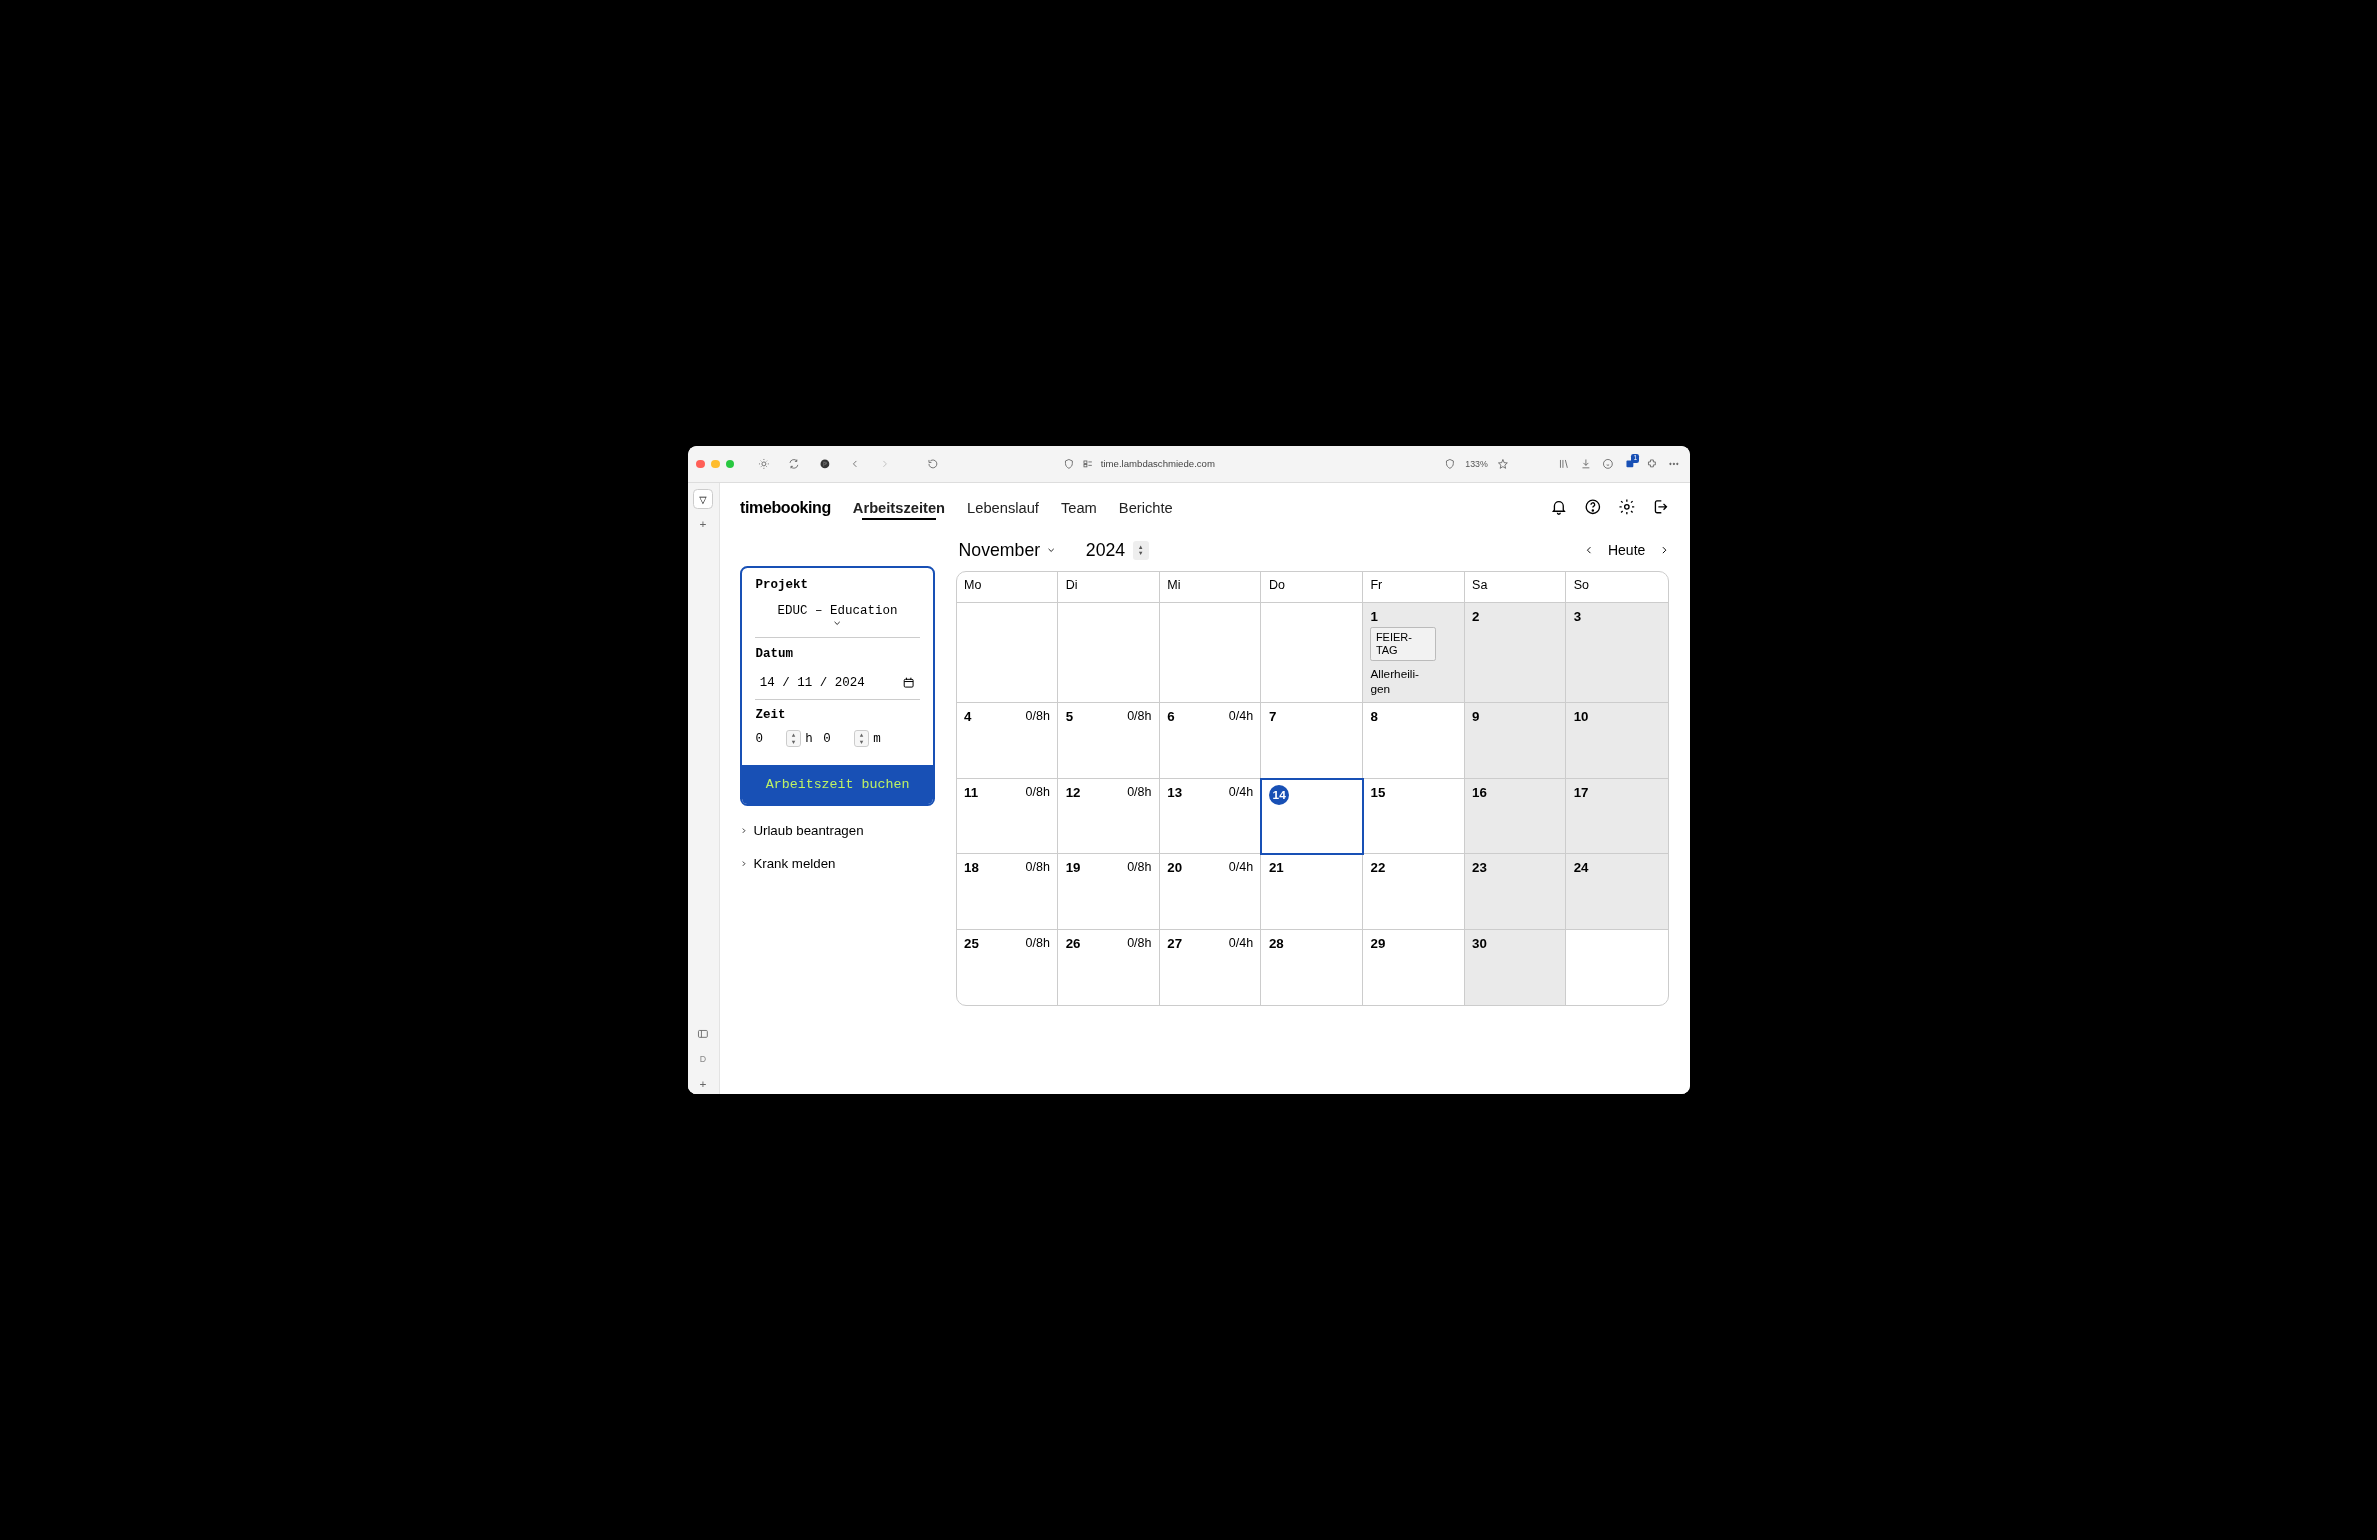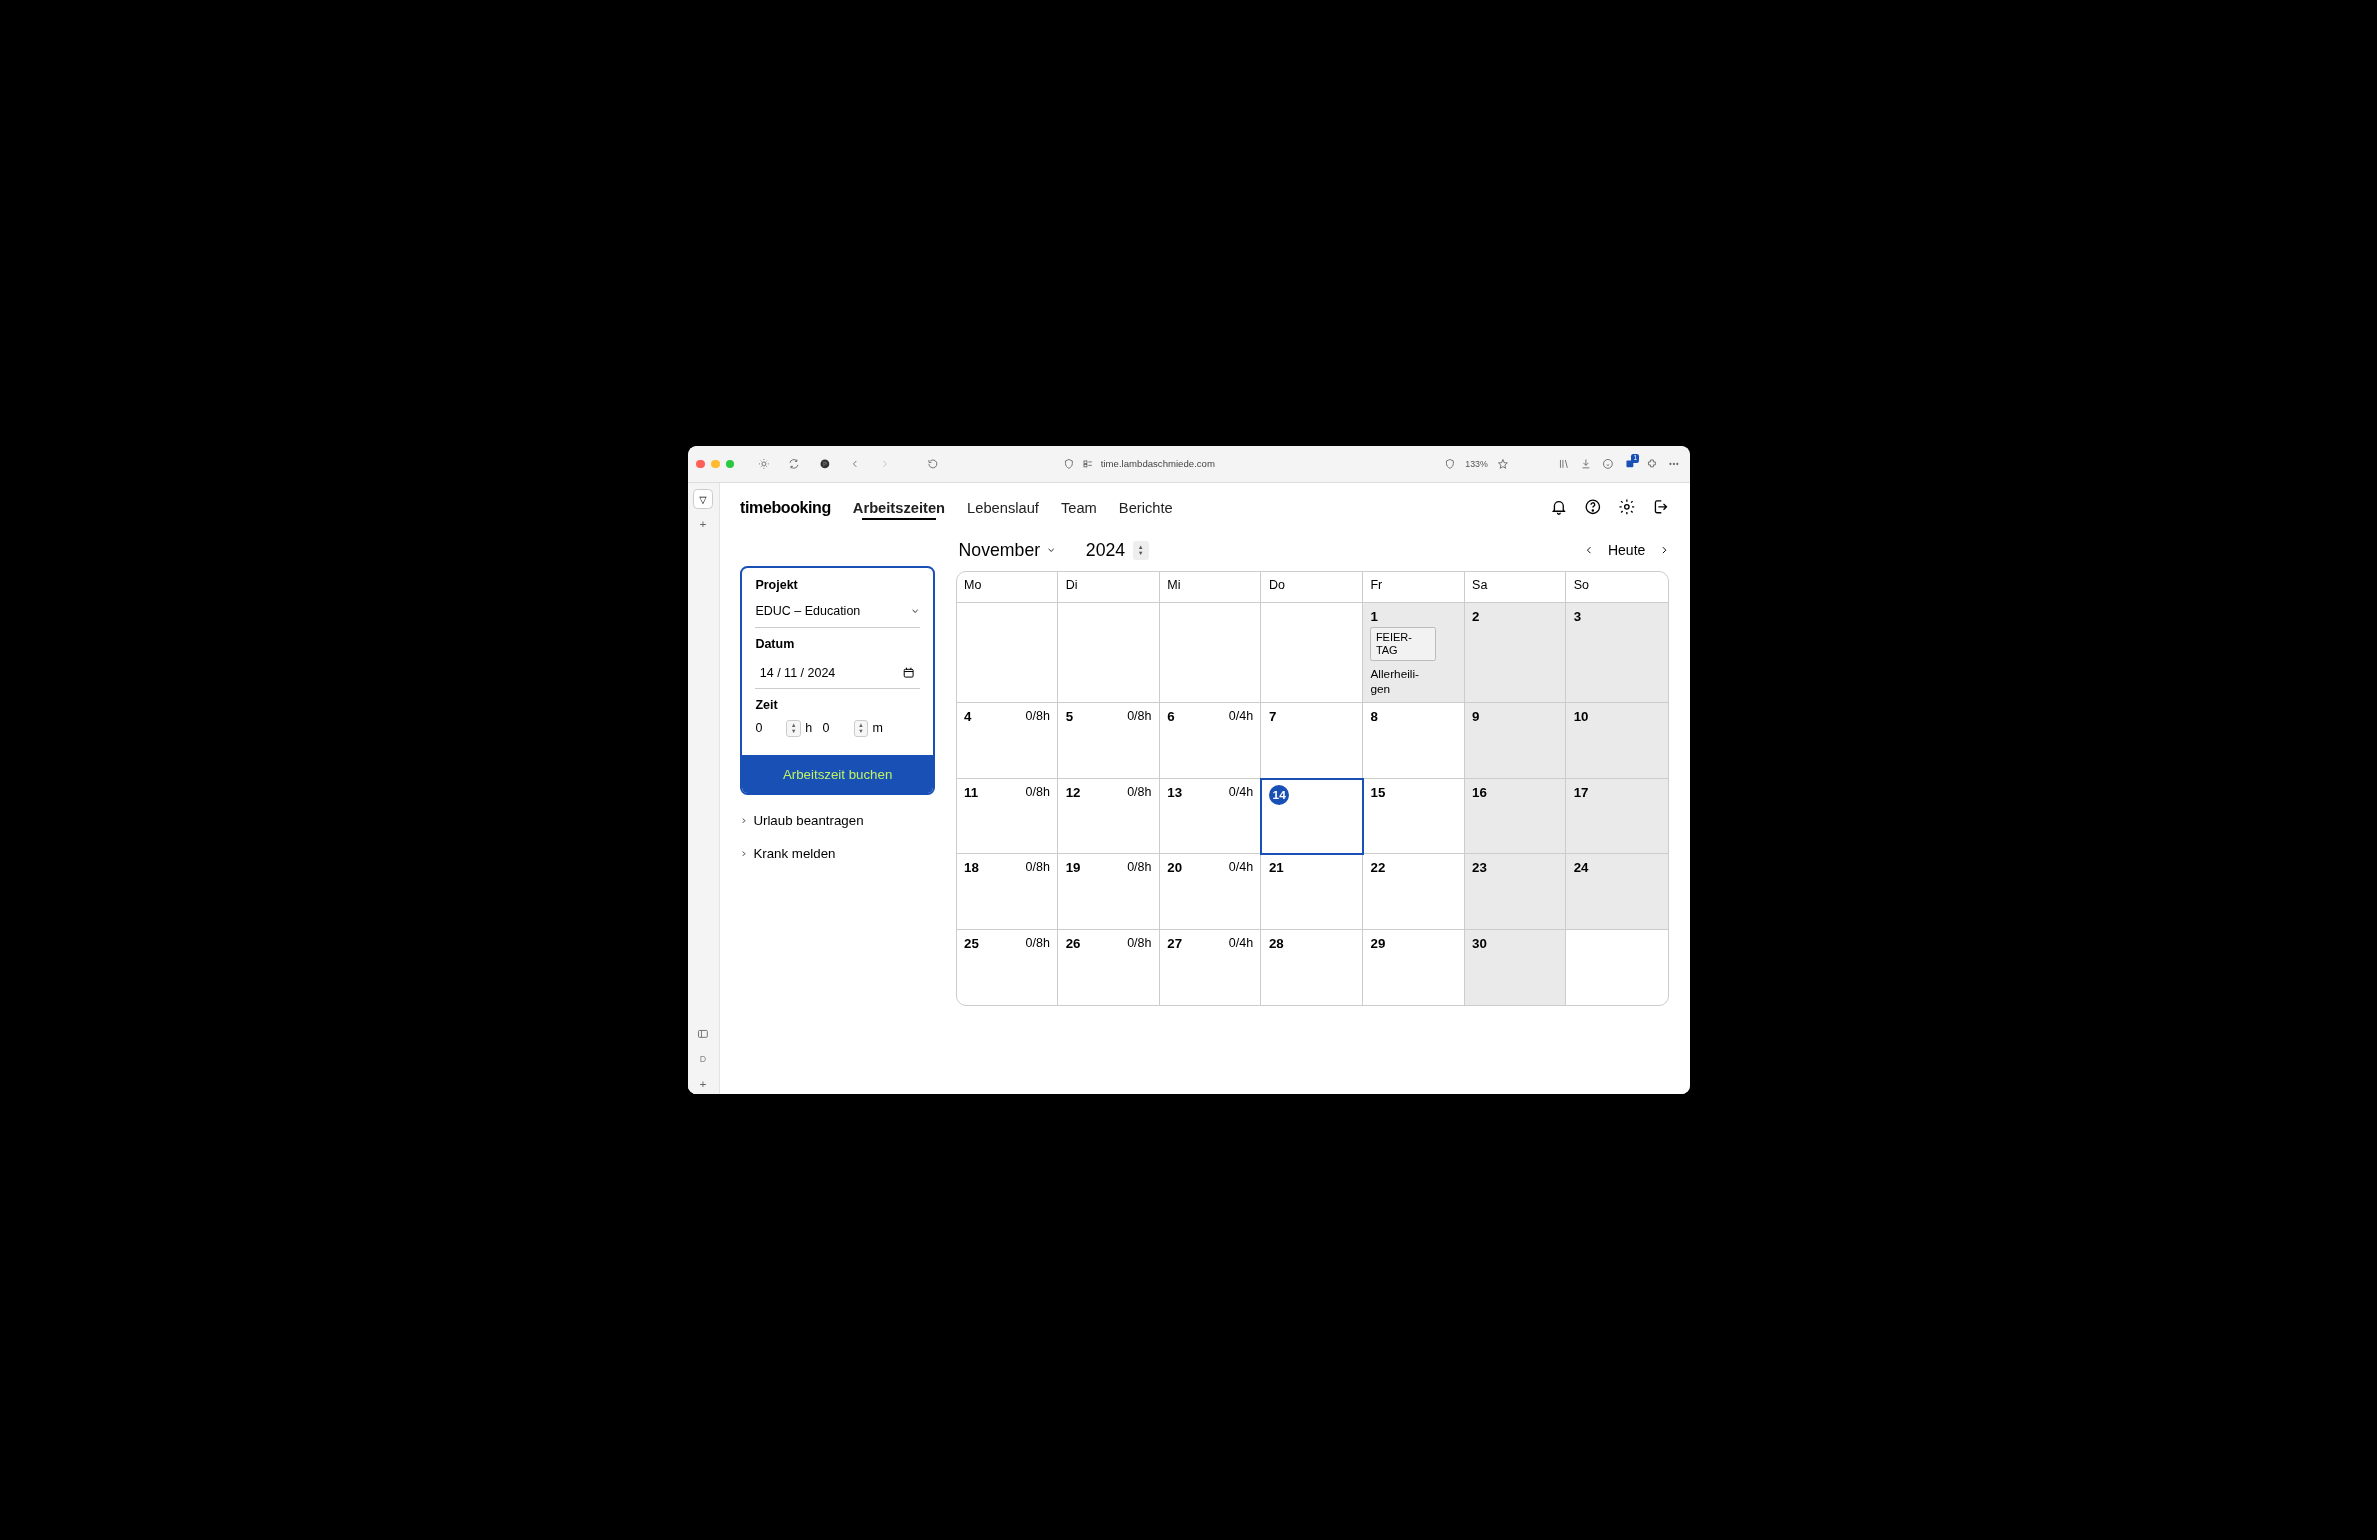--- a/index.html
+++ b/index.html
@@ -107,27 +107,29 @@
   .appnav .right svg { width: 17.7px; height: 17.7px; stroke: #000; fill: none; stroke-width: 1.8; }
 
   
   .main { flex: 1; display: flex; overflow: hidden; padding: 0 20.6px 0 20.6px; }
 
   
   .sidebar { width: 195px; flex-shrink: 0; padding-top: 32px; }
   .book-panel {
     border: 2.2px solid #1850b5; border-radius: 7.4px; overflow: hidden;
     background: #fff;
+    font-family: Liberation Mono, monospace;
   }
   .book-panel .pad { padding: 10.3px 13.3px 4.4px; }
   .lbl { font-weight: 700; font-size: 12.5px; margin-bottom: 7.4px; }
   .sel-row {
     display: flex; align-items: center; justify-content: space-between;
     padding: 4.4px 0 8.8px; border-bottom: 0.7px solid #ccc; margin-bottom: 8.8px;
     cursor: pointer;
+    flex-direction: column;
   }
   .sel-row .val { font-size: 12.5px; }
   .chev { width: 10.3px; height: 10.3px; }
   .date-row {
     display: flex; align-items: center; justify-content: space-between;
     padding: 7.4px 4.4px 8.8px 4.4px; border-bottom: 0.7px solid #ccc; margin-bottom: 8.8px;
   }
   .date-row .val { font-size: 12.5px; }
   .time-row { display: flex; gap: 10.3px; align-items: center; padding-bottom: 13.3px; }
   .num-input {

